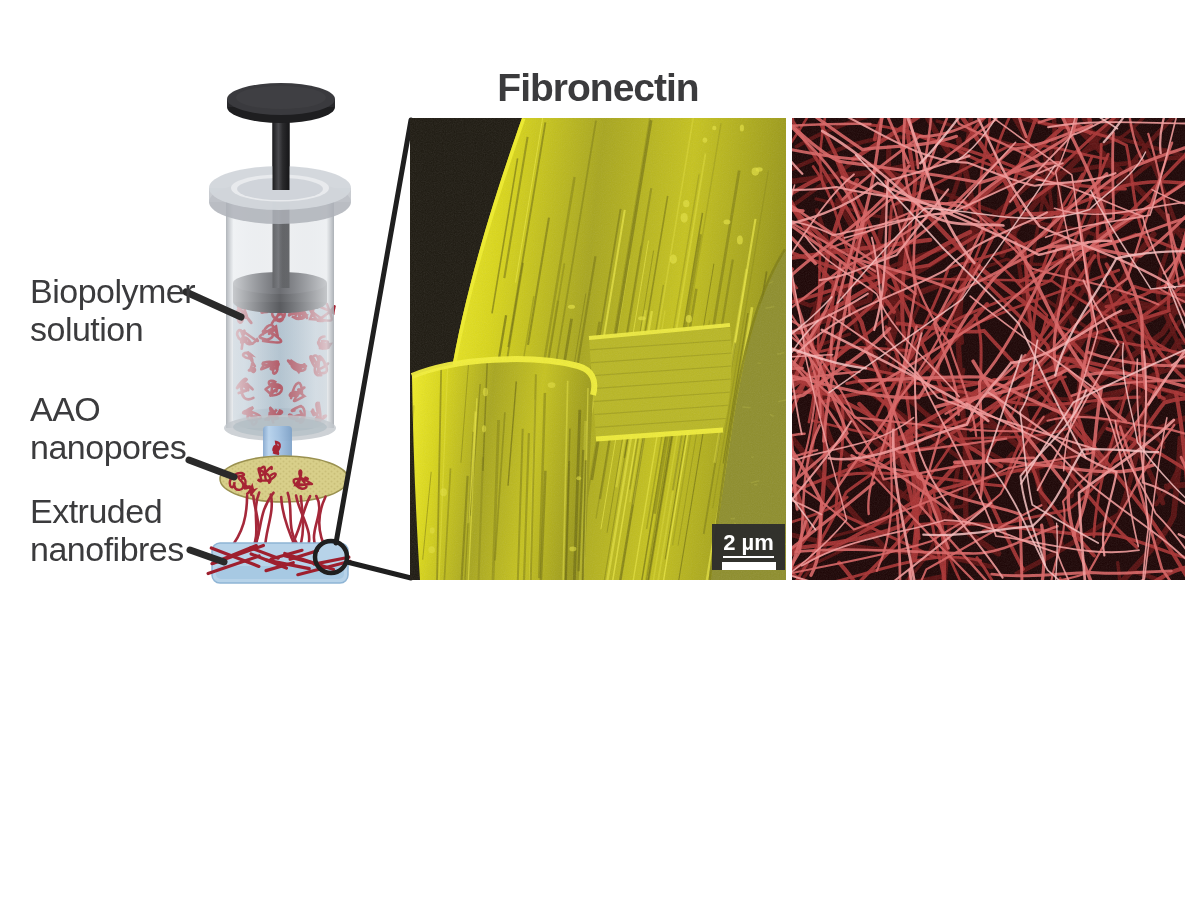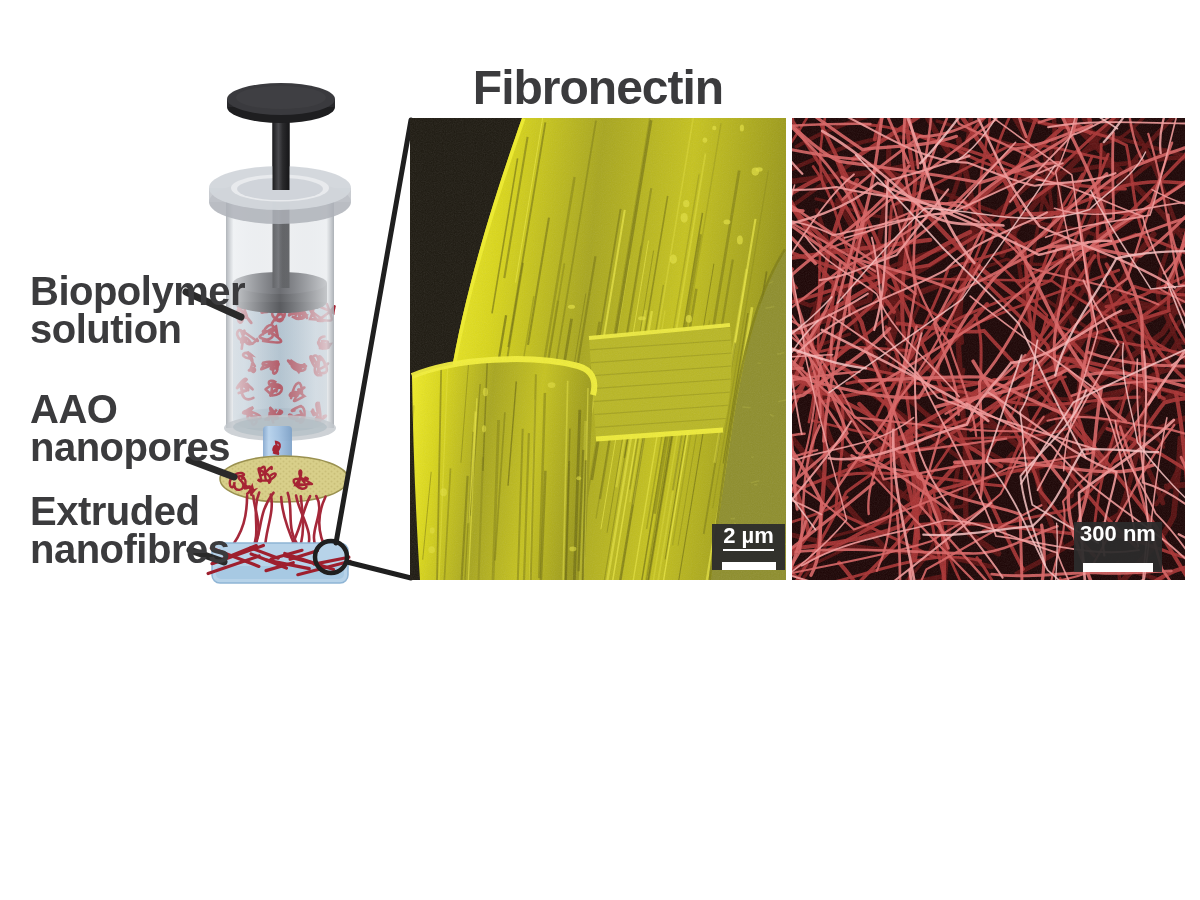--- a/index.html
+++ b/index.html
@@ -1,28 +1,28 @@
 <!DOCTYPE html>
 <html><head>
 <meta charset="utf-8">
 <style>
   html,body{margin:0;padding:0;background:#fff;}
   body{width:1200px;height:900px;overflow:hidden;font-family:"Liberation Sans",sans-serif;}
   .canvas{position:relative;width:1200px;height:900px;background:#fff;}
   .abs{position:absolute;}
-  .label{position:absolute;color:#3b3b3d;font-weight:bold;font-size:40px;line-height:38px;
+  .label{position:absolute;color:#3b3b3d;font-weight:normal;font-size:34px;line-height:38px;
          letter-spacing:-0.5px;white-space:pre-line;}
-  .panel-title{position:absolute;top:66px;color:#3b3b3d;font-weight:bold;font-size:48px;
+  .panel-title{position:absolute;top:66px;color:#3b3b3d;font-weight:bold;font-size:39px;
          line-height:44px;letter-spacing:-1px;text-align:center;}
   .sem{position:absolute;top:118px;height:462px;overflow:hidden;background:#111;}
   .sem svg{display:block;width:100%;height:100%;}
   #fn-panel{left:410px;width:376px;}
   #col-panel{left:792px;width:393px;}
   .scalebar{position:absolute;background:rgba(44,44,44,0.94);display:flex;flex-direction:column;
-         align-items:center;justify-content:space-between;}
+         align-items:center;justify-content:flex-end;}
   #sb-fn{left:712px;top:524px;width:73px;height:46px;}
   #sb-col{left:1074px;top:522px;width:88px;height:50px;}
   .sb-txt{color:#fff;font-weight:bold;font-size:22px;line-height:24px;}
   .sb-txt.underlined{border-bottom:2px solid #fff;padding-bottom:1px;}
   .sb-bar{display:block;background:#fff;margin-top:4px;}
 </style>
 </head>
 <body>
 
 <div class="canvas">
@@ -721,17 +721,13 @@
           <path d="M164.7 43.1C200.8 18.3 216.5 -26.5 238.7 -56.3C273.6 -72.2 314.3 -60.5 346.6 -62.3C397.0 -59.3 446.4 -84.5 489.1 -94.0" stroke="#f9c3c3" stroke-width="1.6" fill="none" stroke-linecap="round" opacity="0.85"></path>
         </g>
         <rect x="0" y="0" width="393" height="462" filter="url(#colgr)" opacity="0.12"></rect>
       </svg>
   </div>
 
   <div class="scalebar" id="sb-fn">
     <span class="sb-txt underlined">2 µm</span>
     <span class="sb-bar" style="width:54px;height:8px"></span>
   </div>
-  <div class="scalebar" id="sb-col">
-    <span class="sb-txt">300 nm</span>
-    <span class="sb-bar" style="width:70px;height:9px"></span>
-  </div>
 </div>
 
 </body></html>

